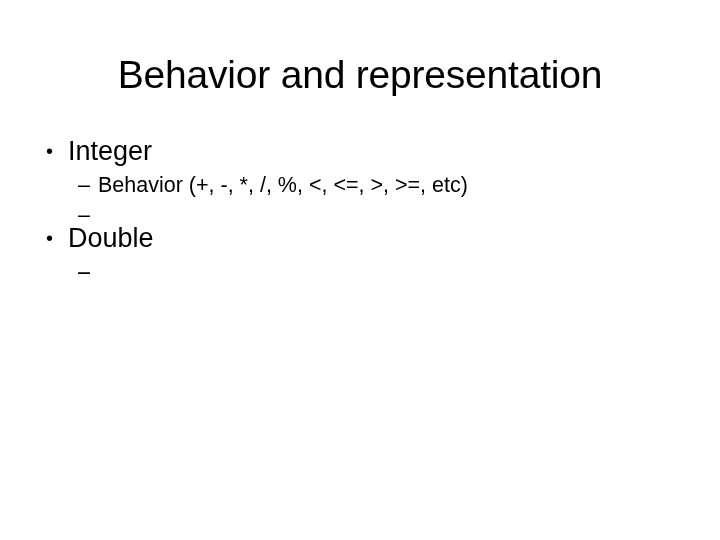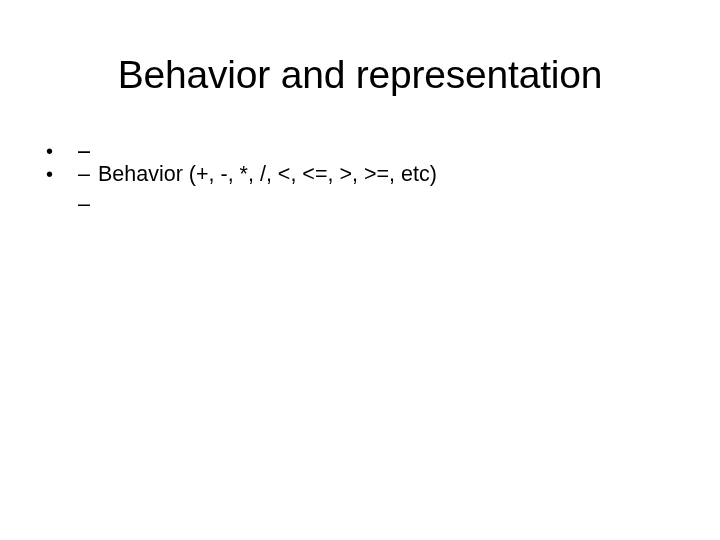--- a/index.html
+++ b/index.html
@@ -90,39 +90,41 @@
 <body>
 
 <div class="slide">
 
   <div class="slide-title">Behavior and representation</div>
 
   <div class="body-area">
 
     <div class="lvl1">
       <span class="marker">•</span>
+      <span>Integer</span>
+    </div>
+
+    <div class="lvl2">
+      <span class="marker">–</span>
+      <span>Behavior (+, -, *, /, %, &lt;, &lt;=, &gt;, &gt;=, etc)</span>
+    </div>
+
+    <div class="lvl2">
+      <span class="marker">–</span>
+    </div>
+
+    <div class="group-gap"></div>
+
+    <div class="lvl1">
+      <span class="marker">•</span>
+      <span>Double</span>
     </div>
 
     <div class="lvl2">
       <span class="marker">–</span>
     </div>
 
     <div class="lvl2">
       <span class="marker">–</span>
     </div>
 
-    <div class="group-gap"></div>
-
-    <div class="lvl1">
-      <span class="marker">•</span>
-    </div>
-
-    <div class="lvl2">
-      <span class="marker">–</span>
-      <span>Behavior (+, -, *, /, &lt;, &lt;=, &gt;, &gt;=, etc)</span>
-    </div>
-
-    <div class="lvl2">
-      <span class="marker">–</span>
-    </div>
-
   </div>
 </div>
 
 </body></html>

